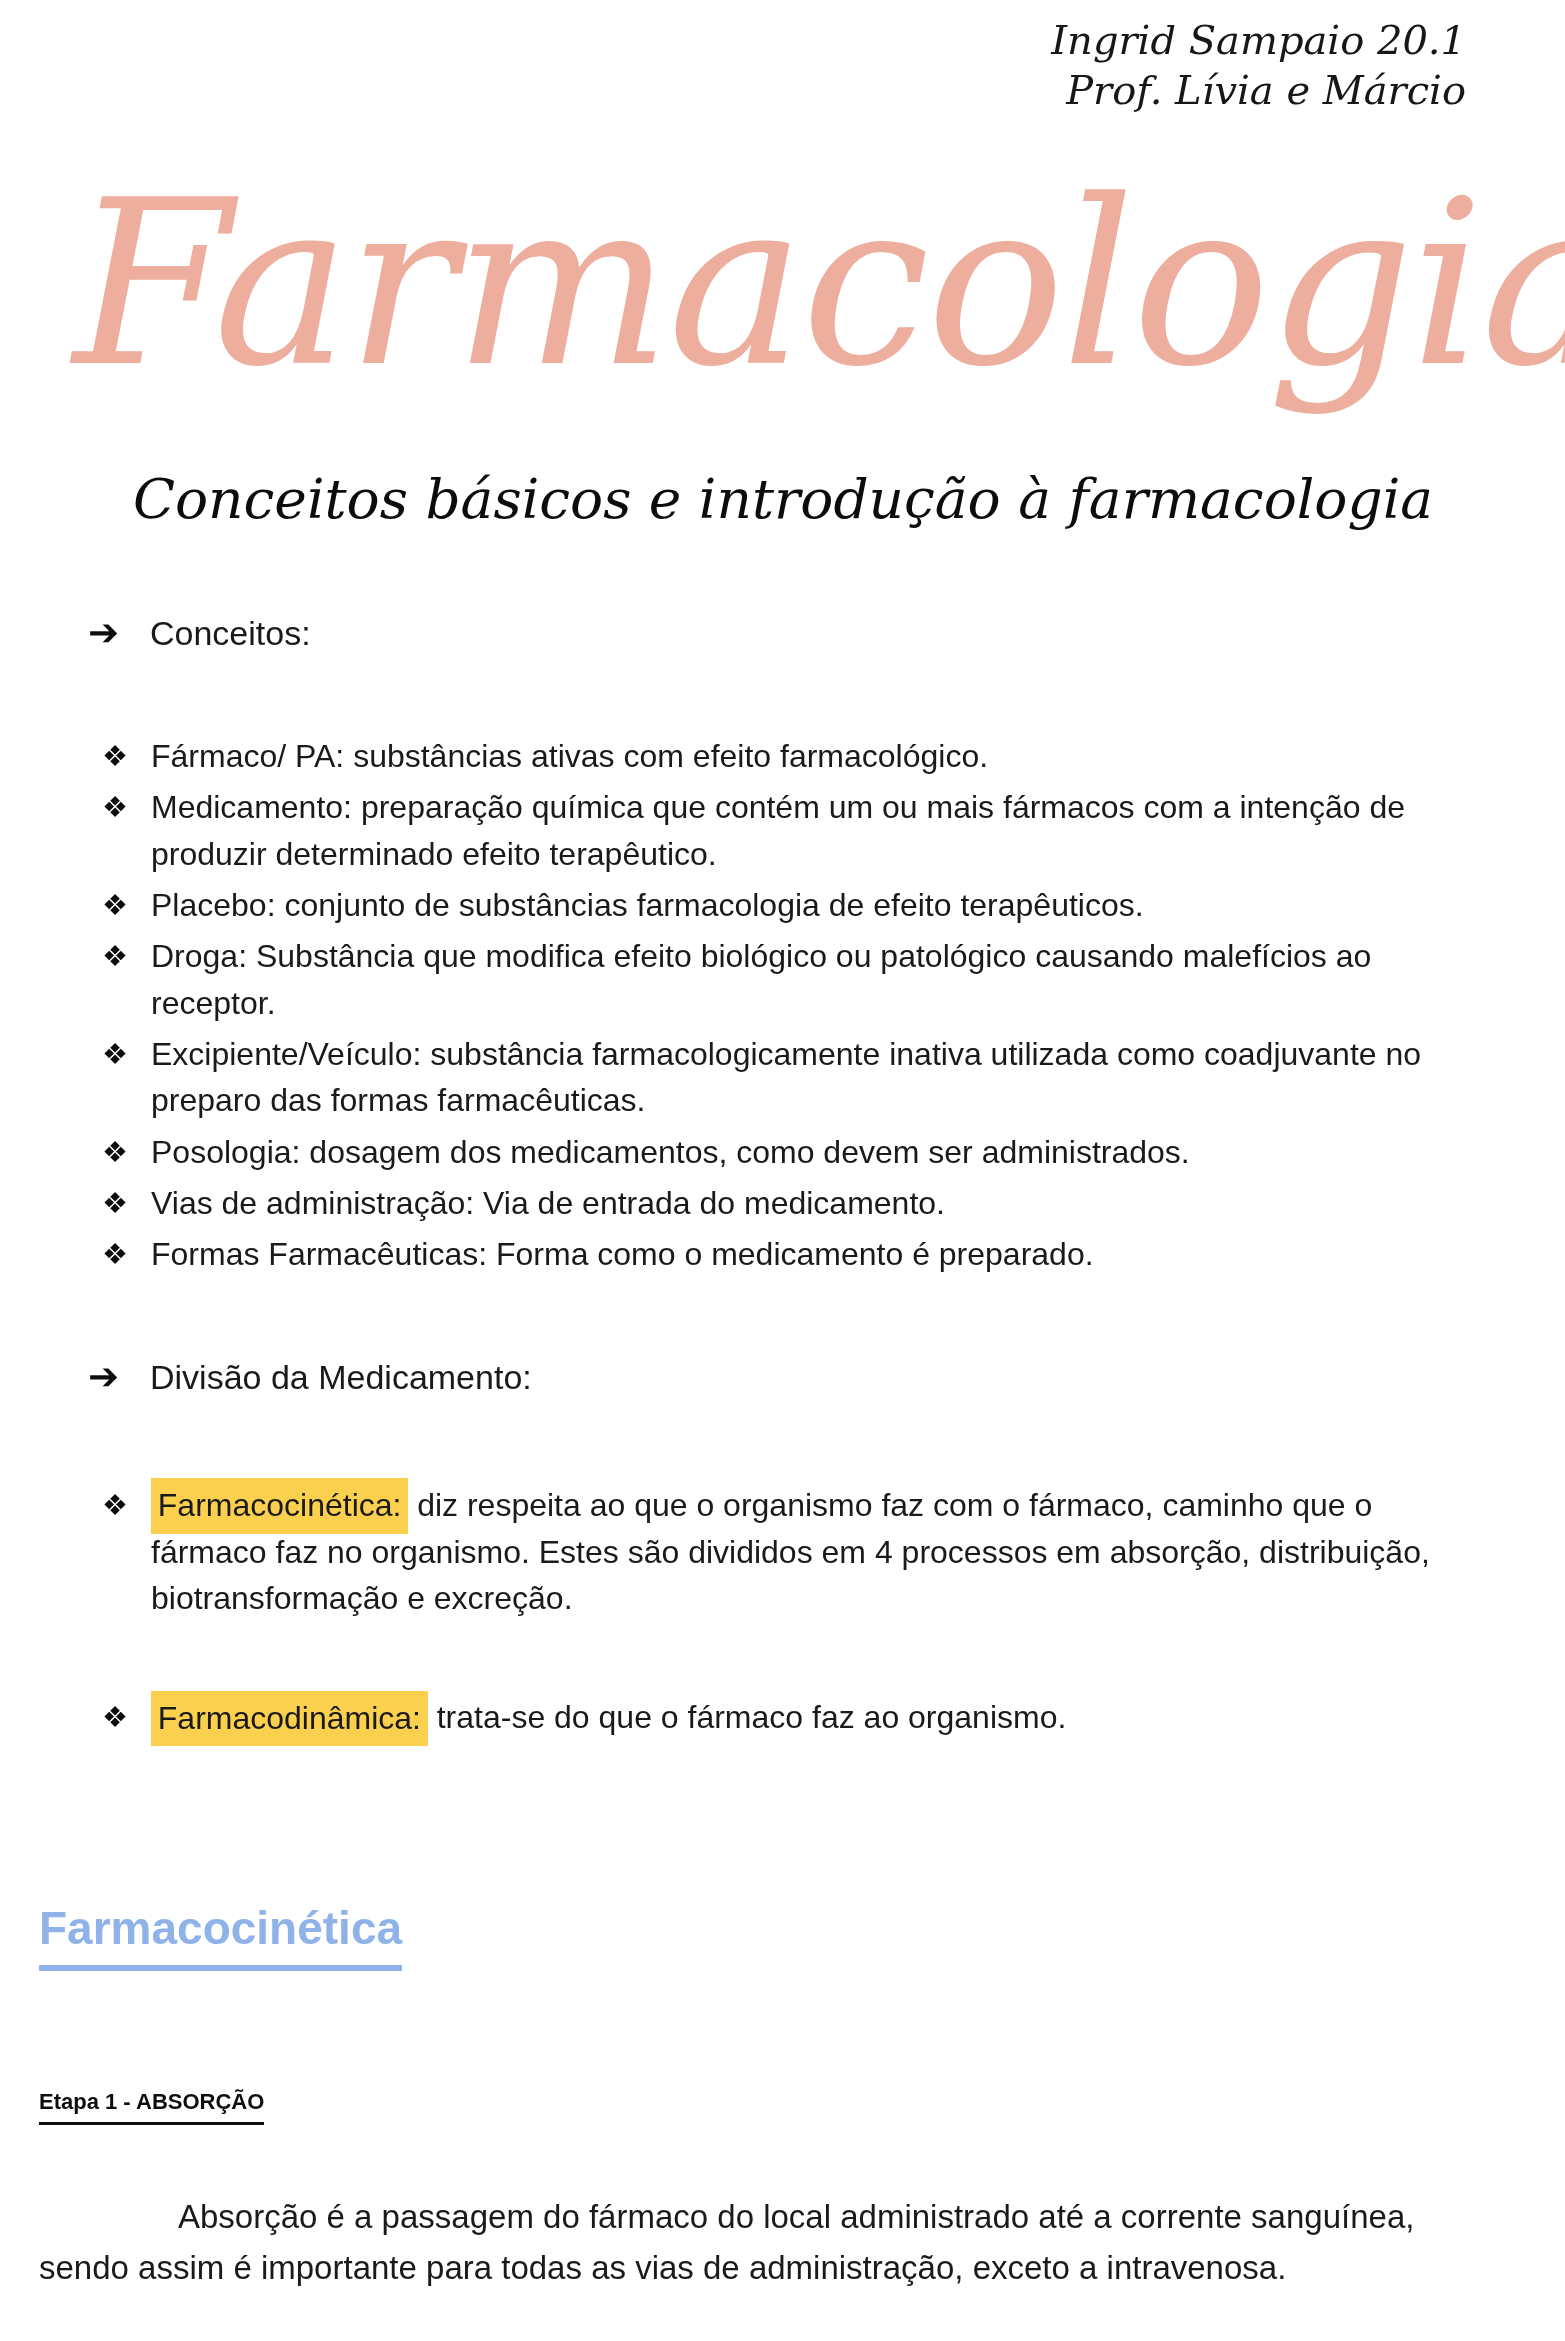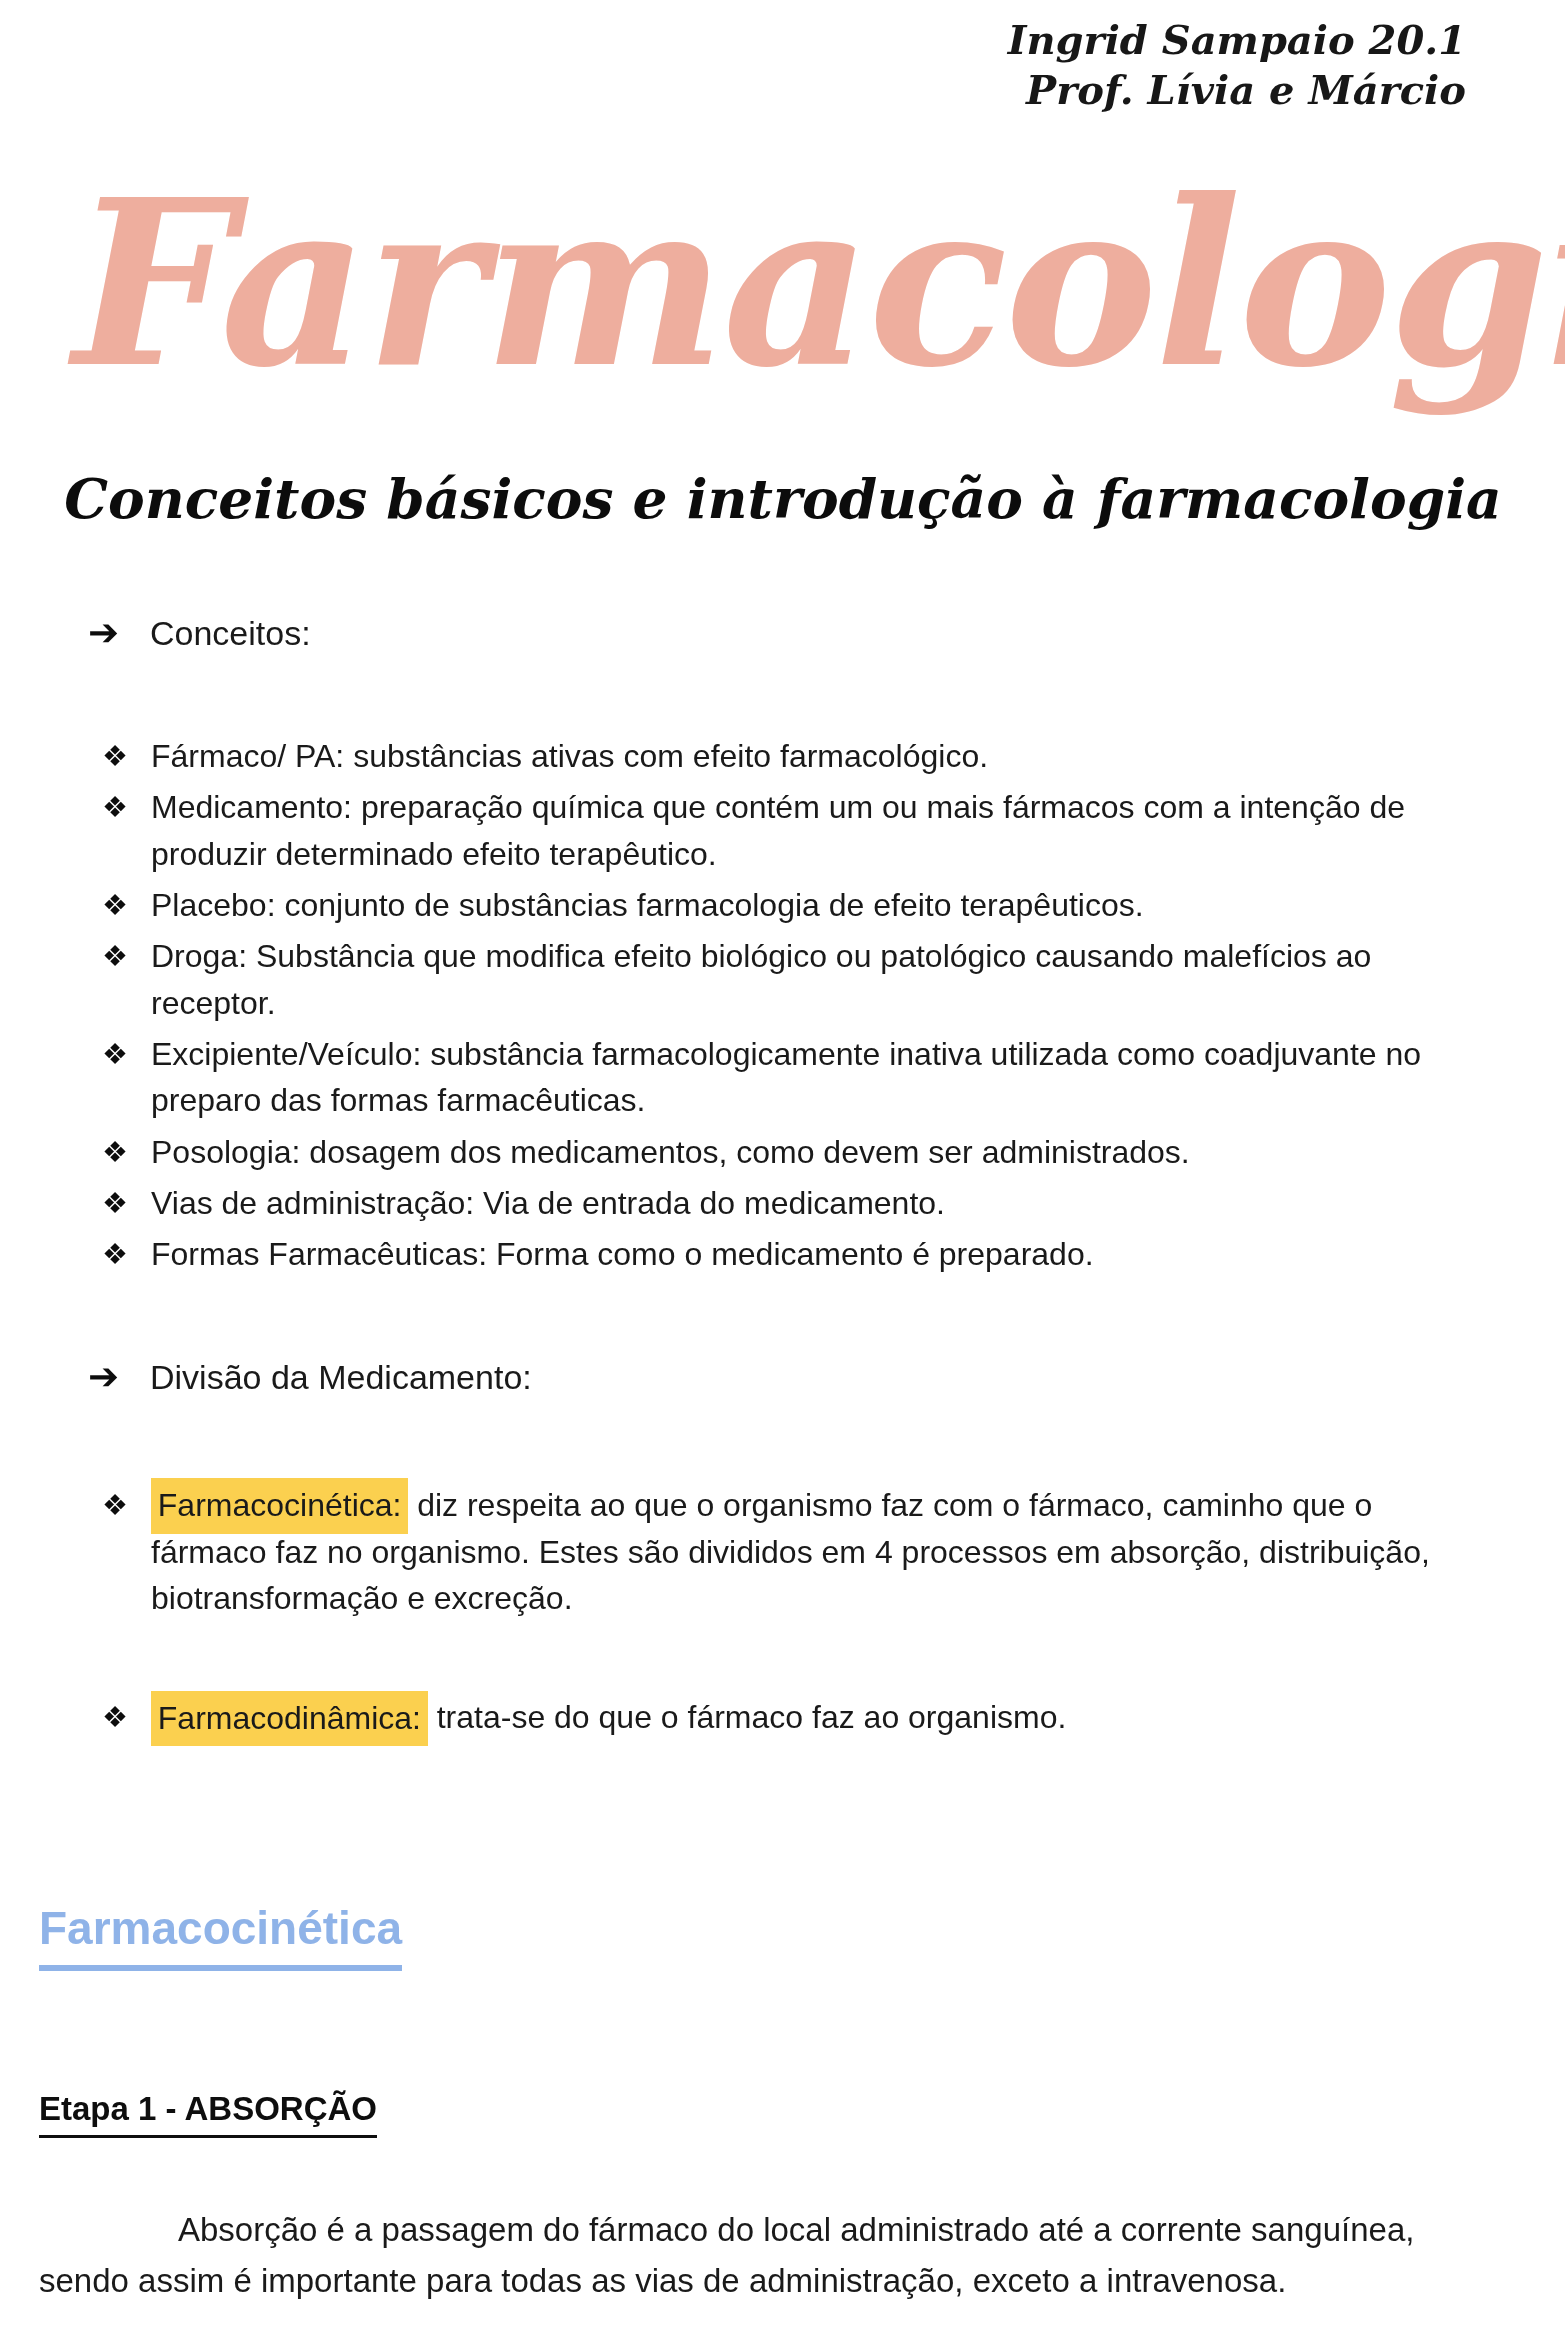--- a/index.html
+++ b/index.html
@@ -15,21 +15,21 @@
     width:1566px;
     height:2342px;
     background:#ffffff;
     overflow:hidden;
     padding-top:14.6px;
   }
   
   .script{
     font-family:"DejaVu Serif",serif;
     font-style:italic;
-    font-weight:700;
+    font-weight:400;
   }
   .header-note{
     text-align:right;
     padding-right:100px;
     font-size:40px;
     line-height:1.26;
     color:#171717;
   }
   .main-title{
     margin:19.5px 0 0 73px;
@@ -89,21 +89,21 @@
     font-size:46px;
     font-weight:700;
     color:var(--heading-blue,#8fb3e8);
     border-bottom:6.3px solid var(--heading-blue,#8fb3e8);
     padding-bottom:10.7px;
     line-height:1.15;
   }
   .step-heading{
     display:inline-block;
     margin:102px 0 0 39px;
-    font-size:33px;
+    font-size:22px;
     font-weight:700;
     color:#0e0e0e;
     border-bottom:3.4px solid #0e0e0e;
     padding-bottom:5.9px;
     line-height:1.2;
   }
   .body-paragraph{
     margin:66px 112px 0 39px;
     font-size:33px;
     line-height:1.55;

